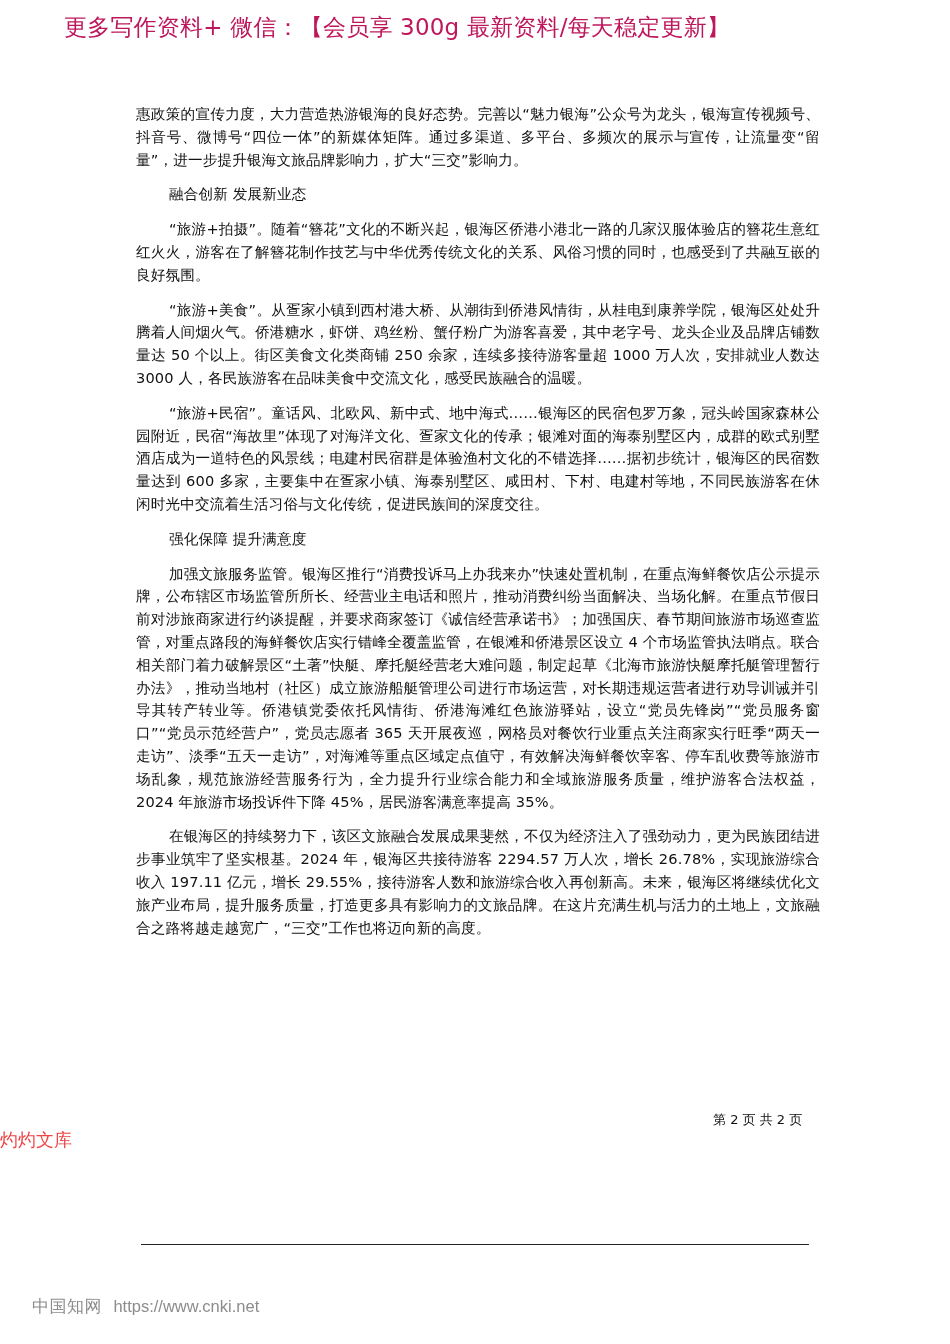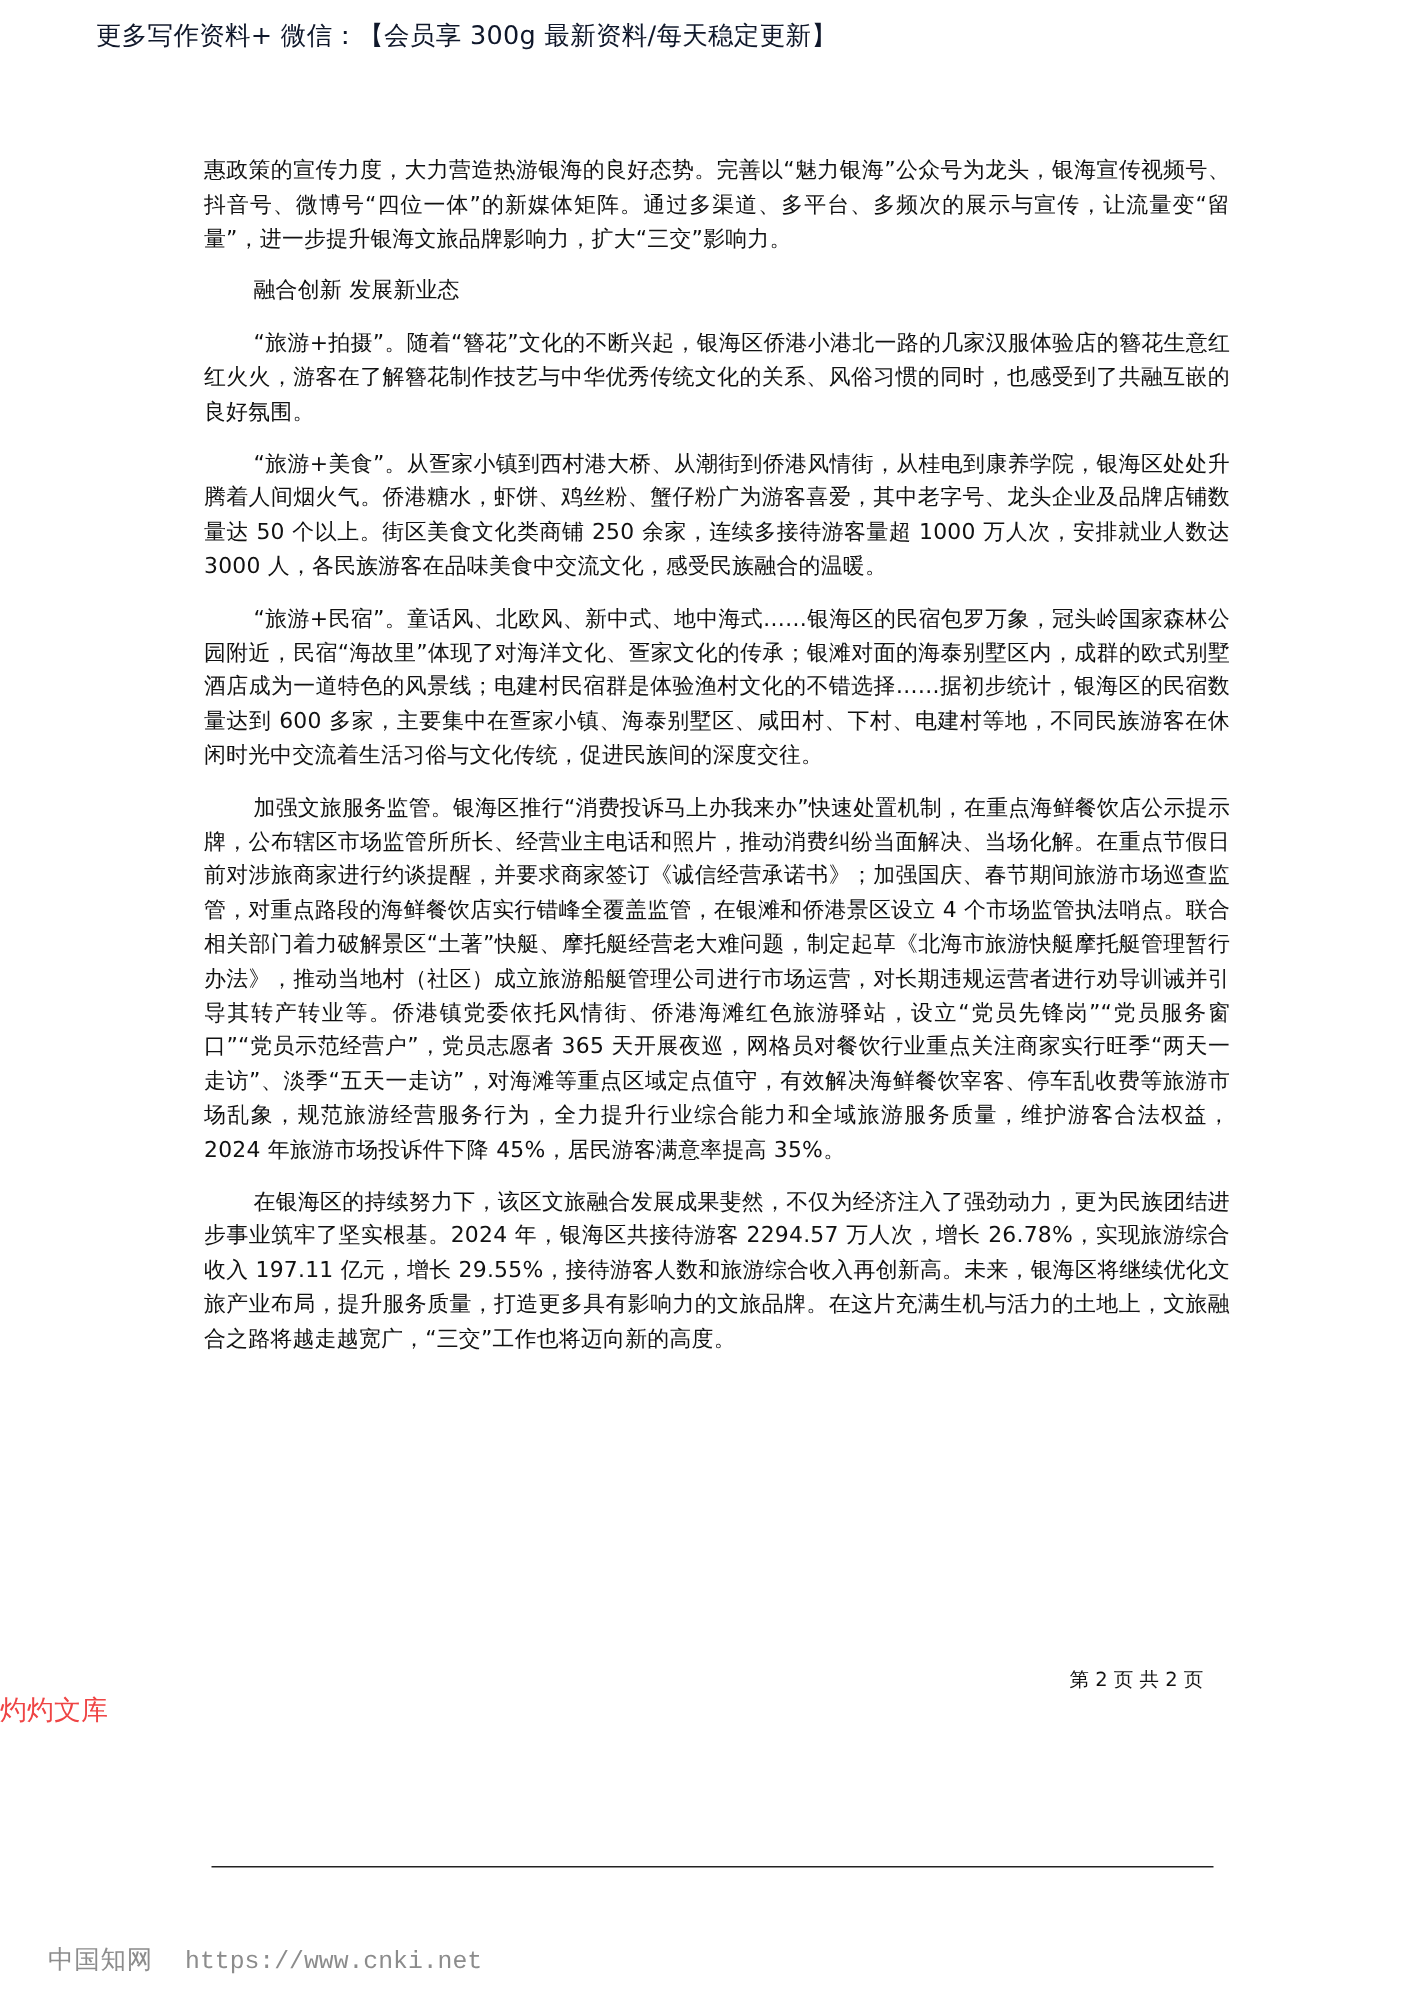--- a/index.html
+++ b/index.html
@@ -12,22 +12,22 @@
       height: 1344px;
       position: relative;
       overflow: hidden;
       font-family: "DejaVu Sans", "Liberation Sans", sans-serif;
       color: #111111;
     }
     .promo-banner {
       position: absolute;
       left: 64px;
       top: 12px;
-      font-size: 17px;
-      color: #0f172a;
+      font-size: 23px;
+      color: #be185d;
       letter-spacing: 0.2px;
       white-space: nowrap;
     }
     .doc-body {
       position: absolute;
       left: 124px;
       top: 91px;
       width: 708px;
     }
     .para {
@@ -74,36 +74,37 @@
       top: 1295px;
       font-size: 17px;
       color: #8c8c8c;
       white-space: nowrap;
     }
     .cnki-name {
       font-family: Liberation Mono, monospace;
       letter-spacing: 0.5px;
     }
     .cnki-url {
-      font-family: Liberation Mono, monospace;
-      margin-left: 16px;
+      font-family: Liberation Sans, sans-serif;
+      margin-left: 6px;
       font-size: 16.5px;
     }
   </style>
 </head>
 <body>
 
 <div class="promo-banner">更多写作资料+ 微信：【会员享 300g 最新资料/每天稳定更新】</div>
 
 <div class="doc-body">
   <p class="para">惠政策的宣传力度，大力营造热游银海的良好态势。完善以“魅力银海”公众号为龙头，银海宣传视频号、抖音号、微博号“四位一体”的新媒体矩阵。通过多渠道、多平台、多频次的展示与宣传，让流量变“留量”，进一步提升银海文旅品牌影响力，扩大“三交”影响力。</p>
   <p class="para heading">融合创新 发展新业态</p>
   <p class="para indent">“旅游+拍摄”。随着“簪花”文化的不断兴起，银海区侨港小港北一路的几家汉服体验店的簪花生意红红火火，游客在了解簪花制作技艺与中华优秀传统文化的关系、风俗习惯的同时，也感受到了共融互嵌的良好氛围。</p>
   <p class="para indent">“旅游+美食”。从疍家小镇到西村港大桥、从潮街到侨港风情街，从桂电到康养学院，银海区处处升腾着人间烟火气。侨港糖水，虾饼、鸡丝粉、蟹仔粉广为游客喜爱，其中老字号、龙头企业及品牌店铺数量达 50 个以上。街区美食文化类商铺 250 余家，连续多接待游客量超 1000 万人次，安排就业人数达 3000 人，各民族游客在品味美食中交流文化，感受民族融合的温暖。</p>
   <p class="para indent">“旅游+民宿”。童话风、北欧风、新中式、地中海式……银海区的民宿包罗万象，冠头岭国家森林公园附近，民宿“海故里”体现了对海洋文化、疍家文化的传承；银滩对面的海泰别墅区内，成群的欧式别墅酒店成为一道特色的风景线；电建村民宿群是体验渔村文化的不错选择……据初步统计，银海区的民宿数量达到 600 多家，主要集中在疍家小镇、海泰别墅区、咸田村、下村、电建村等地，不同民族游客在休闲时光中交流着生活习俗与文化传统，促进民族间的深度交往。</p>
+  <p class="para heading">强化保障 提升满意度</p>
   <p class="para indent">加强文旅服务监管。银海区推行“消费投诉马上办我来办”快速处置机制，在重点海鲜餐饮店公示提示牌，公布辖区市场监管所所长、经营业主电话和照片，推动消费纠纷当面解决、当场化解。在重点节假日前对涉旅商家进行约谈提醒，并要求商家签订《诚信经营承诺书》；加强国庆、春节期间旅游市场巡查监管，对重点路段的海鲜餐饮店实行错峰全覆盖监管，在银滩和侨港景区设立 4 个市场监管执法哨点。联合相关部门着力破解景区“土著”快艇、摩托艇经营老大难问题，制定起草《北海市旅游快艇摩托艇管理暂行办法》，推动当地村（社区）成立旅游船艇管理公司进行市场运营，对长期违规运营者进行劝导训诫并引导其转产转业等。侨港镇党委依托风情街、侨港海滩红色旅游驿站，设立“党员先锋岗”“党员服务窗口”“党员示范经营户”，党员志愿者 365 天开展夜巡，网格员对餐饮行业重点关注商家实行旺季“两天一走访”、淡季“五天一走访”，对海滩等重点区域定点值守，有效解决海鲜餐饮宰客、停车乱收费等旅游市场乱象，规范旅游经营服务行为，全力提升行业综合能力和全域旅游服务质量，维护游客合法权益，2024 年旅游市场投诉件下降 45%，居民游客满意率提高 35%。</p>
   <p class="para indent">在银海区的持续努力下，该区文旅融合发展成果斐然，不仅为经济注入了强劲动力，更为民族团结进步事业筑牢了坚实根基。2024 年，银海区共接待游客 2294.57 万人次，增长 26.78%，实现旅游综合收入 197.11 亿元，增长 29.55%，接待游客人数和旅游综合收入再创新高。未来，银海区将继续优化文旅产业布局，提升服务质量，打造更多具有影响力的文旅品牌。在这片充满生机与活力的土地上，文旅融合之路将越走越宽广，“三交”工作也将迈向新的高度。</p>
 </div>
 
 <div class="page-number">第 2 页 共 2 页</div>
 
 <div class="watermark-brand">灼灼文库</div>
 
 <div class="footer-rule"></div>
 

